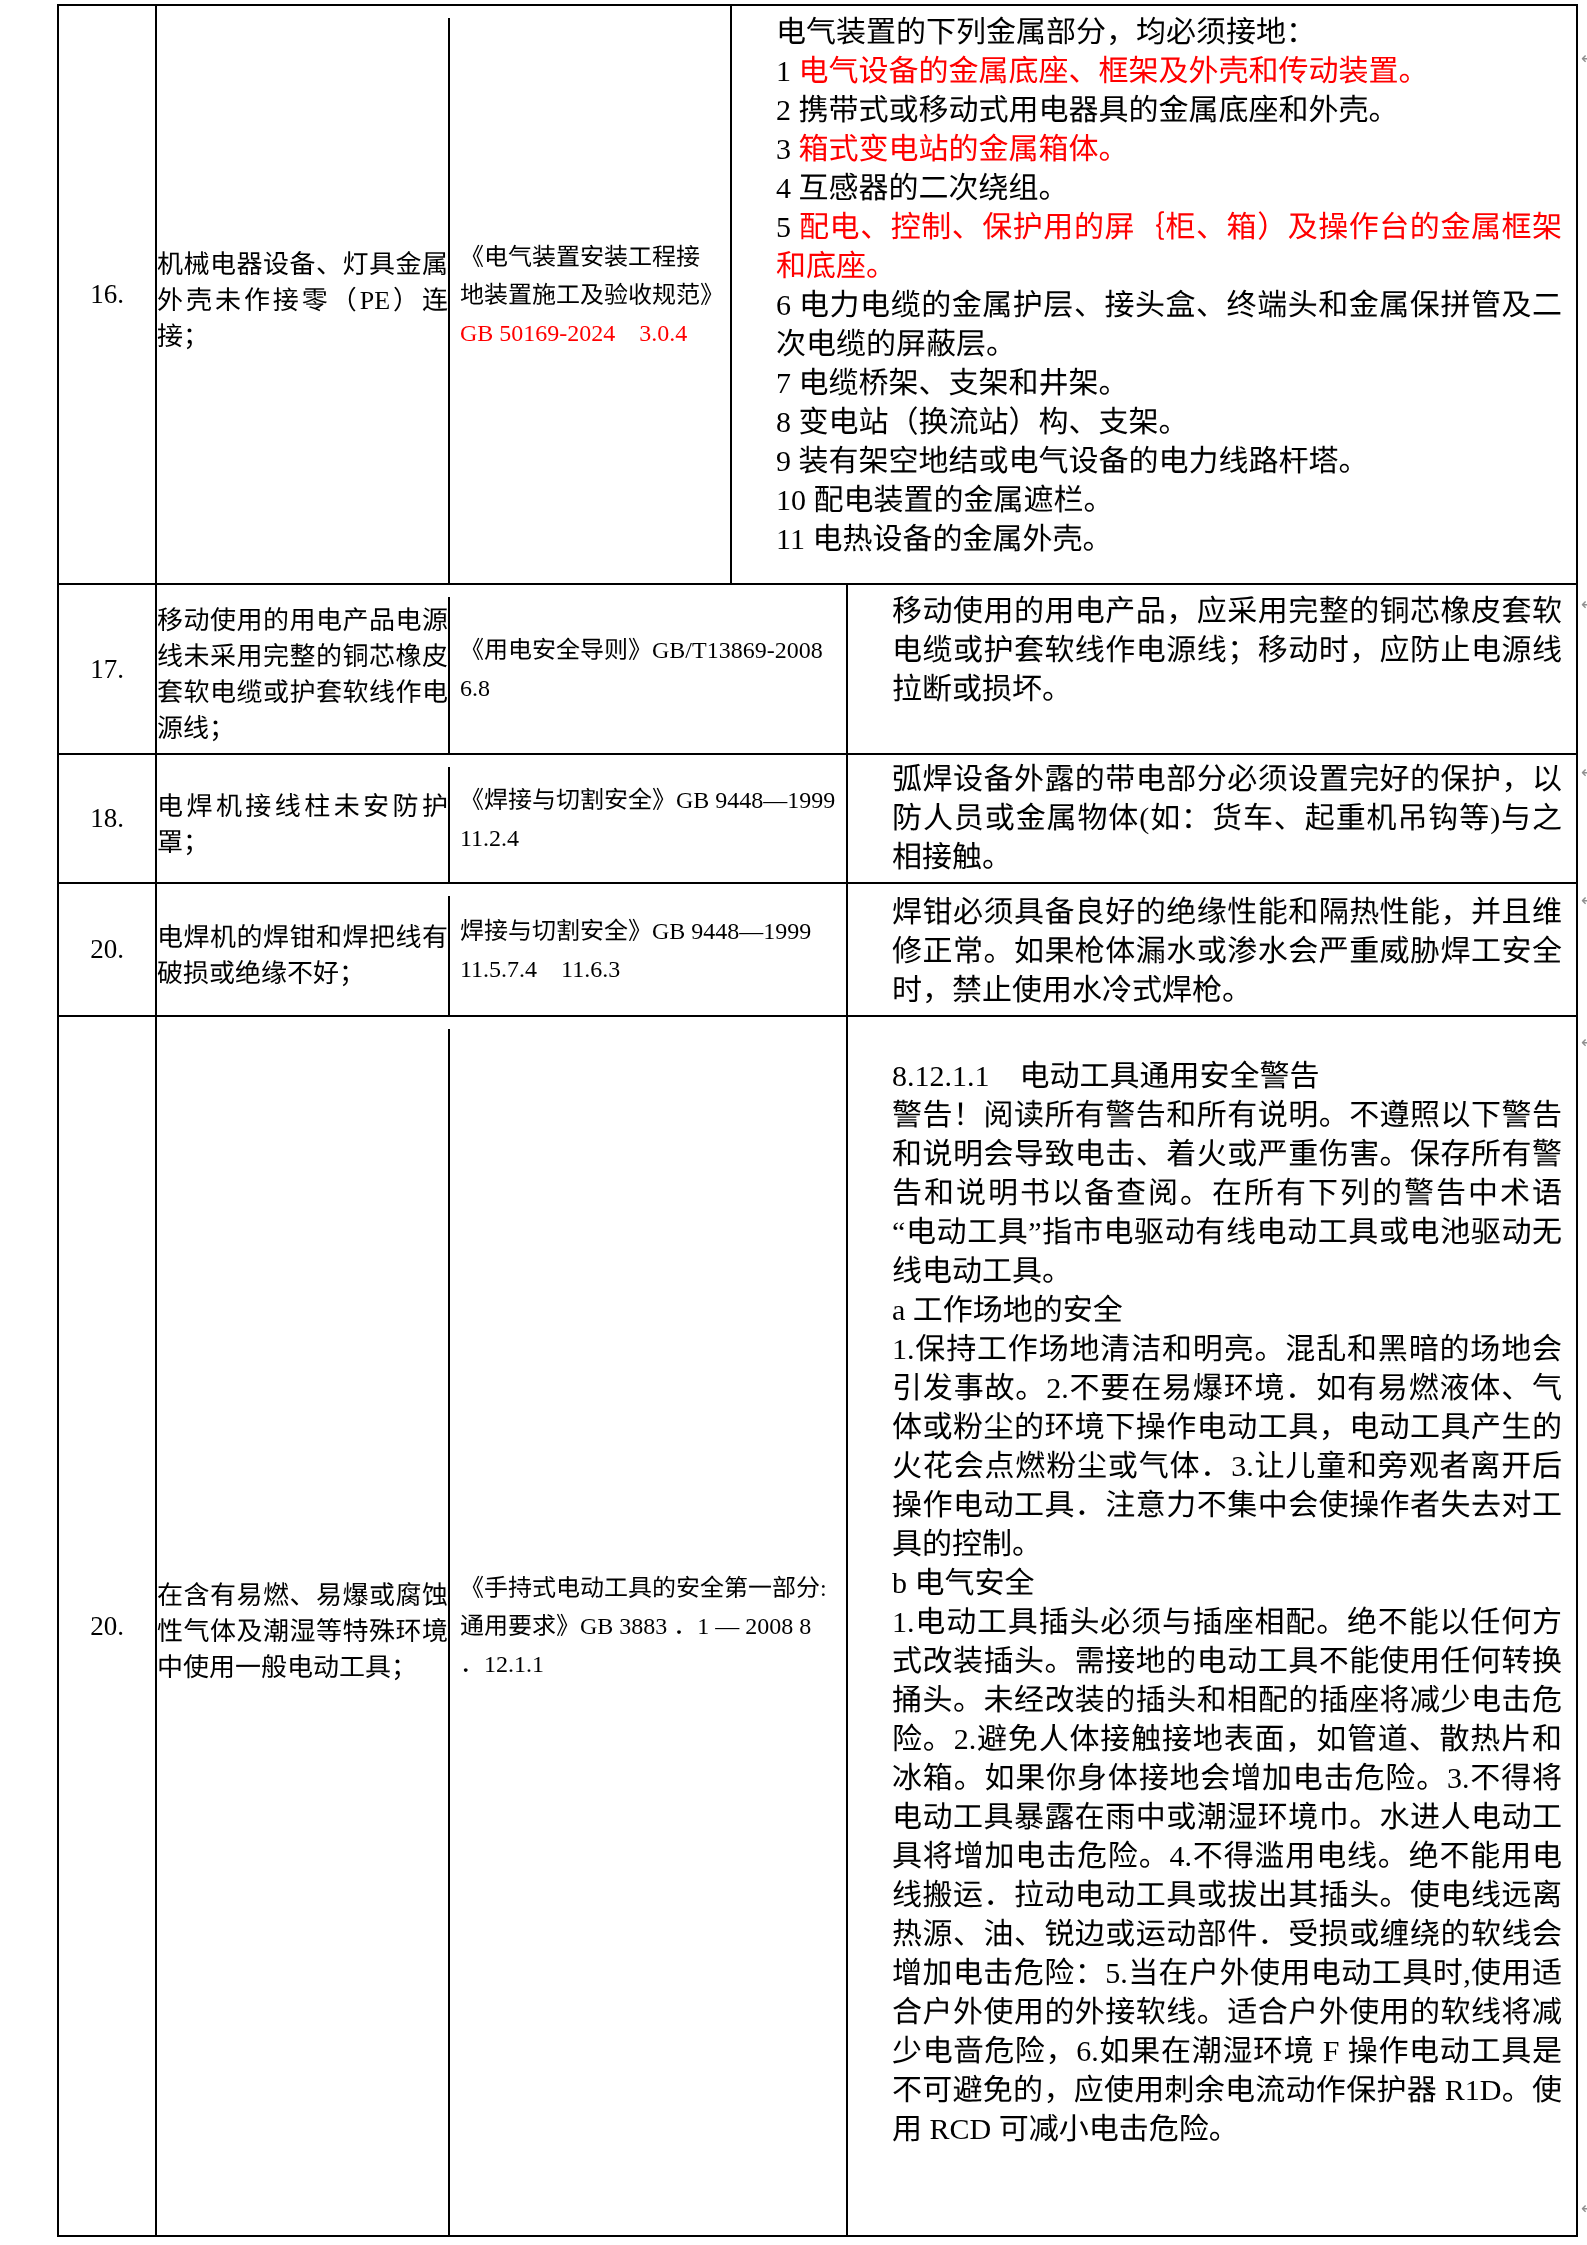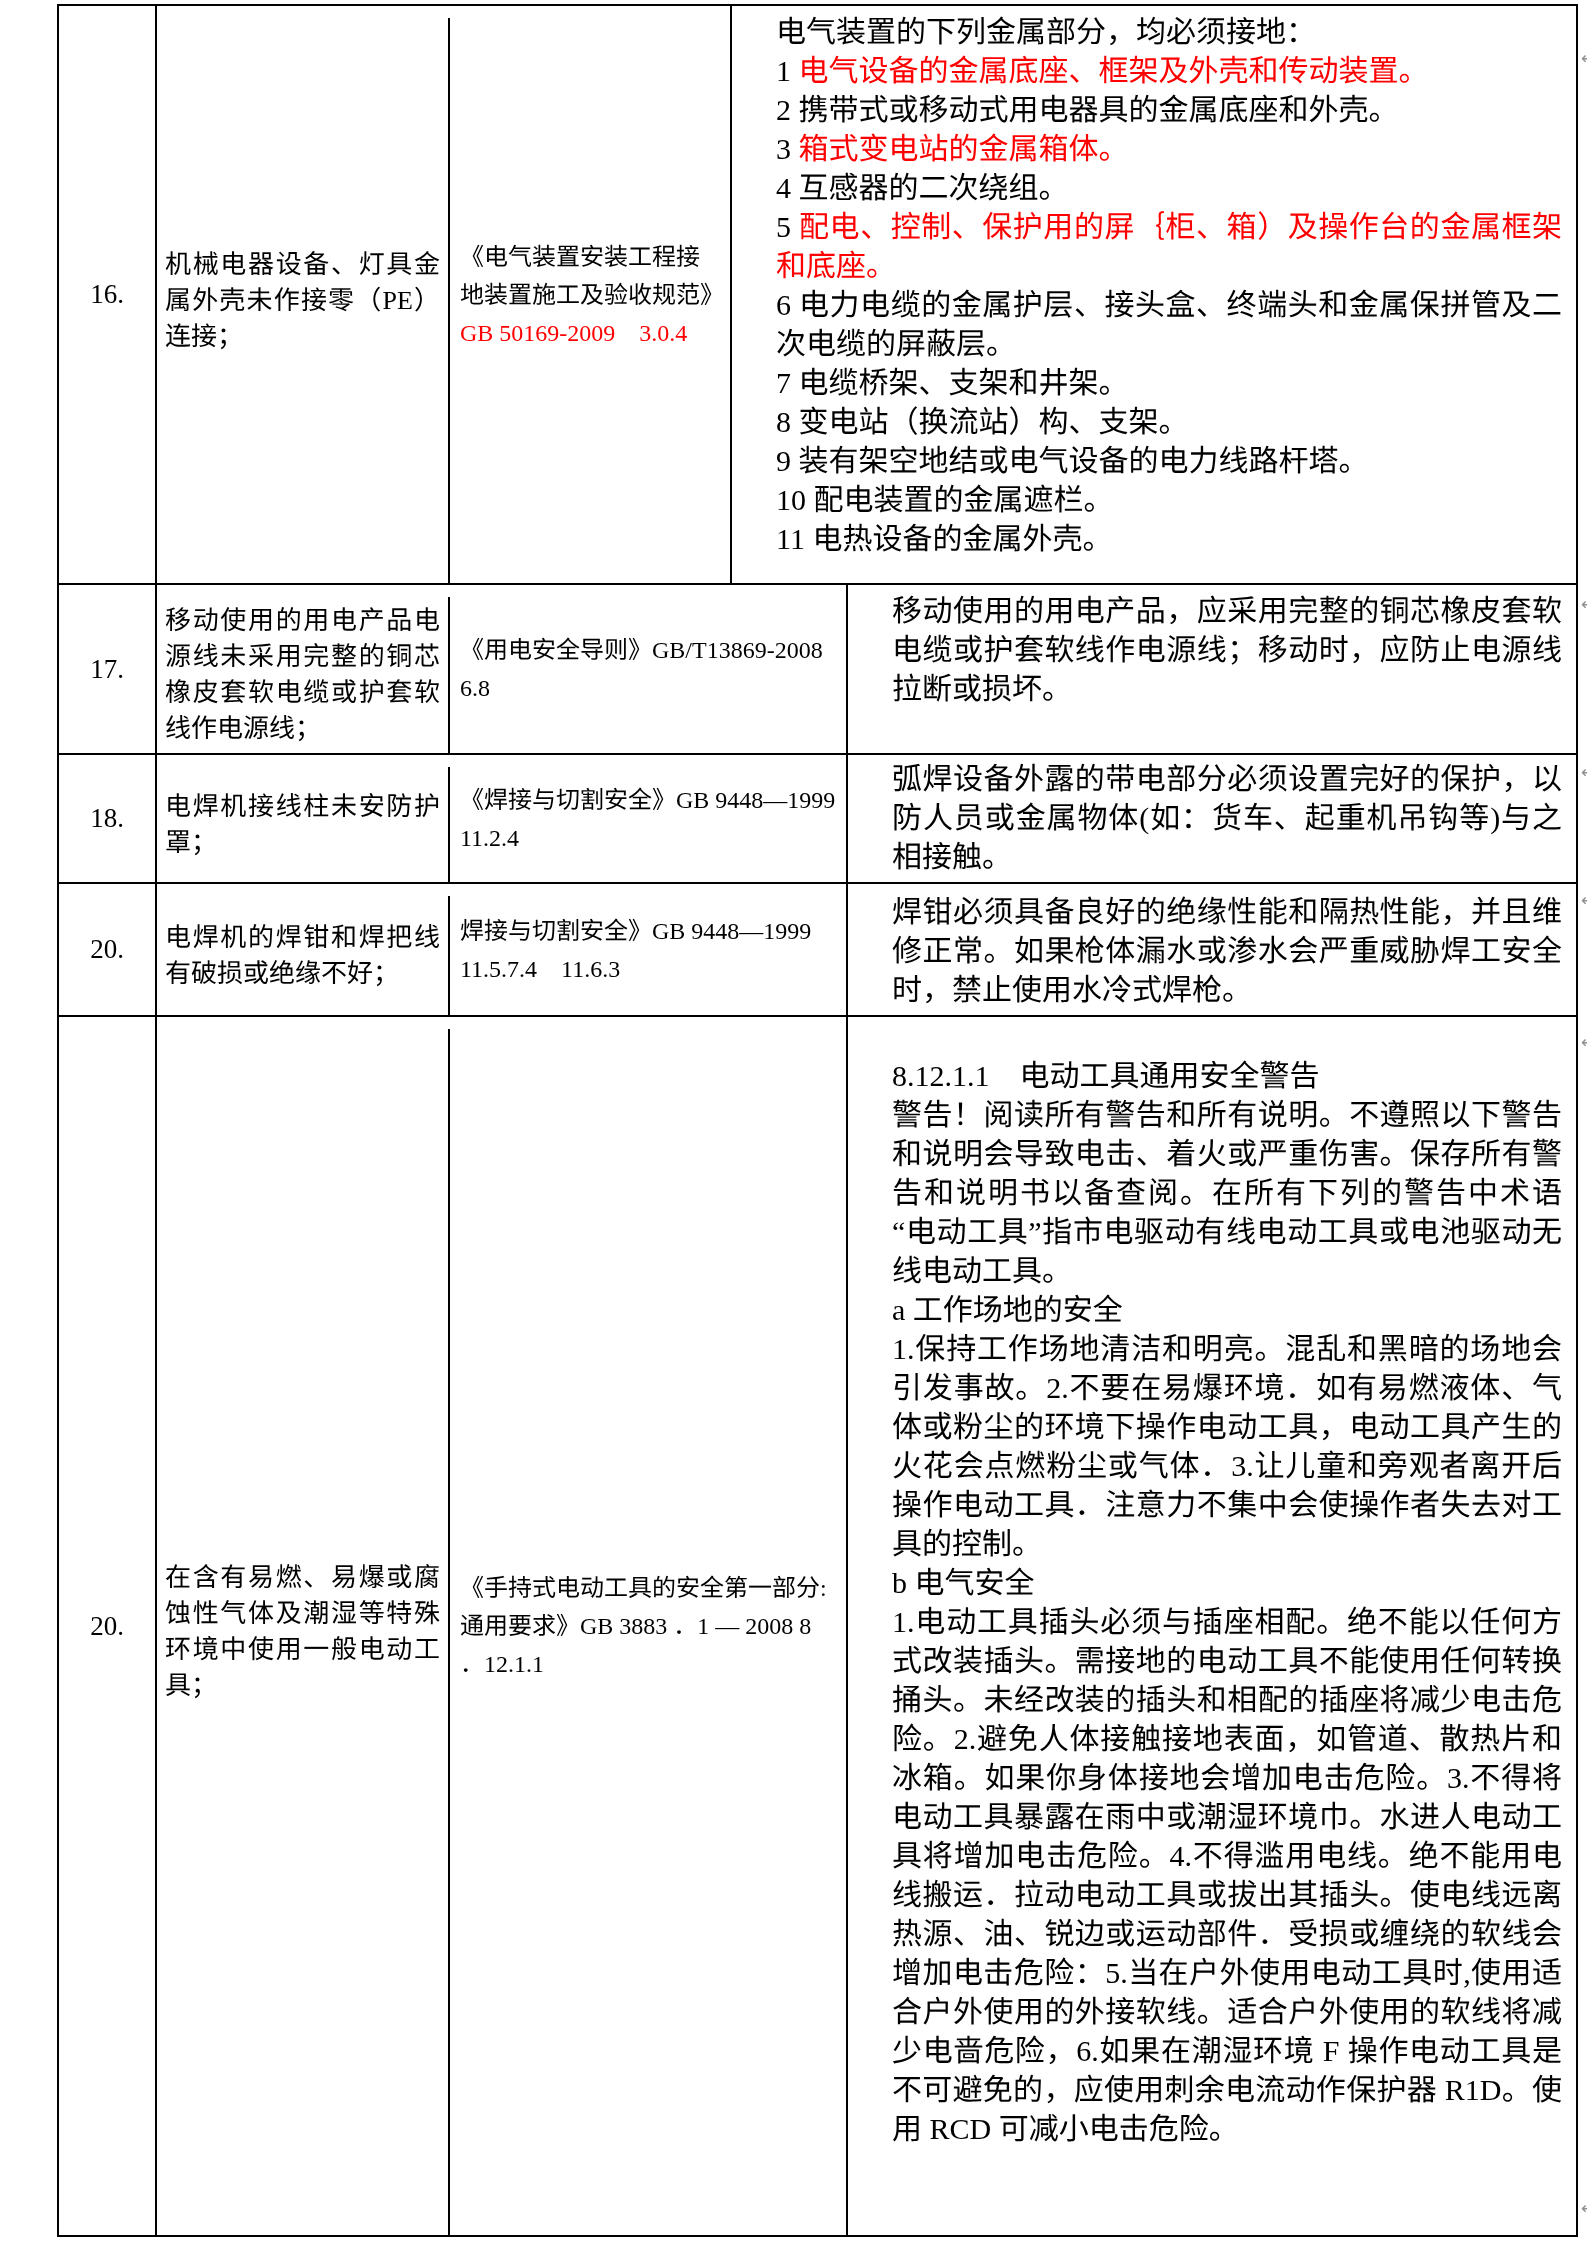--- a/index.html
+++ b/index.html
@@ -43,21 +43,21 @@
     display: flex;
     align-items: center;
     justify-content: center;
     font-size: 27px;
   }
   .cell-issue {
     display: flex;
     align-items: center;
     font-size: 26px;
     line-height: 36px;
-    padding: 6px 8px;
+    padding: 6px 0;
     text-align: justify;
     margin-top: 12px;
   }
   .cell-standard {
     display: flex;
     align-items: center;
     font-size: 24px;
     line-height: 38px;
     padding: 6px 10px;
     text-align: left;
@@ -85,21 +85,21 @@
 <body>
 
 <div class="page">
   <div class="doc-table" id="doc-table">
   <div class="row cols-narrow-standard" style="min-height: 579px;">
     <div class="cell cell-no">16.</div>
     <div class="cell cell-issue">
           <div class="inner">机械电器设备、灯具金属外壳未作接零（PE）连接；</div>
         </div>
     <div class="cell cell-standard">
-          <div class="inner"><span class="seg-black">《电气装置安装工程接地装置施工及验收规范》</span><span class="seg-red">GB 50169-2009　3.0.4</span></div>
+          <div class="inner"><span class="seg-black">《电气装置安装工程接地装置施工及验收规范》</span><span class="seg-red">GB 50169-2024　3.0.4</span></div>
         </div>
     <div class="cell cell-requirement" style="padding-top: 6px;">
           <p><span class="seg-black">电气装置的下列金属部分，均必须接地：</span></p>
           <p><span class="seg-black">1 </span><span class="seg-red">电气设备的金属底座、框架及外壳和传动装置。</span></p>
           <p><span class="seg-black">2 携带式或移动式用电器具的金属底座和外壳。</span></p>
           <p><span class="seg-black">3 </span><span class="seg-red">箱式变电站的金属箱体。</span></p>
           <p><span class="seg-black">4 互感器的二次绕组。</span></p>
           <p><span class="seg-black">5 </span><span class="seg-red">配电、控制、保护用的屏｛柜、箱）及操作台的金属框架和底座。</span></p>
           <p><span class="seg-black">6 电力电缆的金属护层、接头盒、终端头和金属保拼管及二次电缆的屏蔽层。</span></p>
           <p><span class="seg-black">7 电缆桥架、支架和井架。</span></p>

